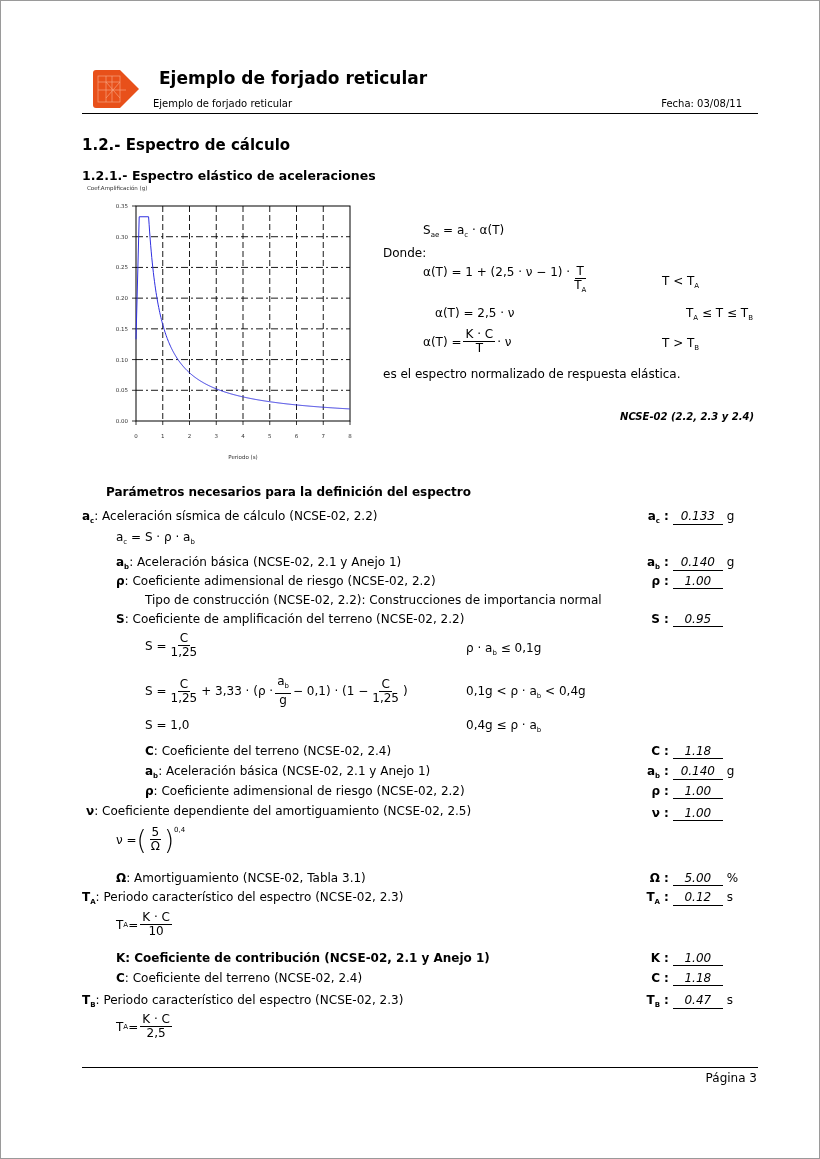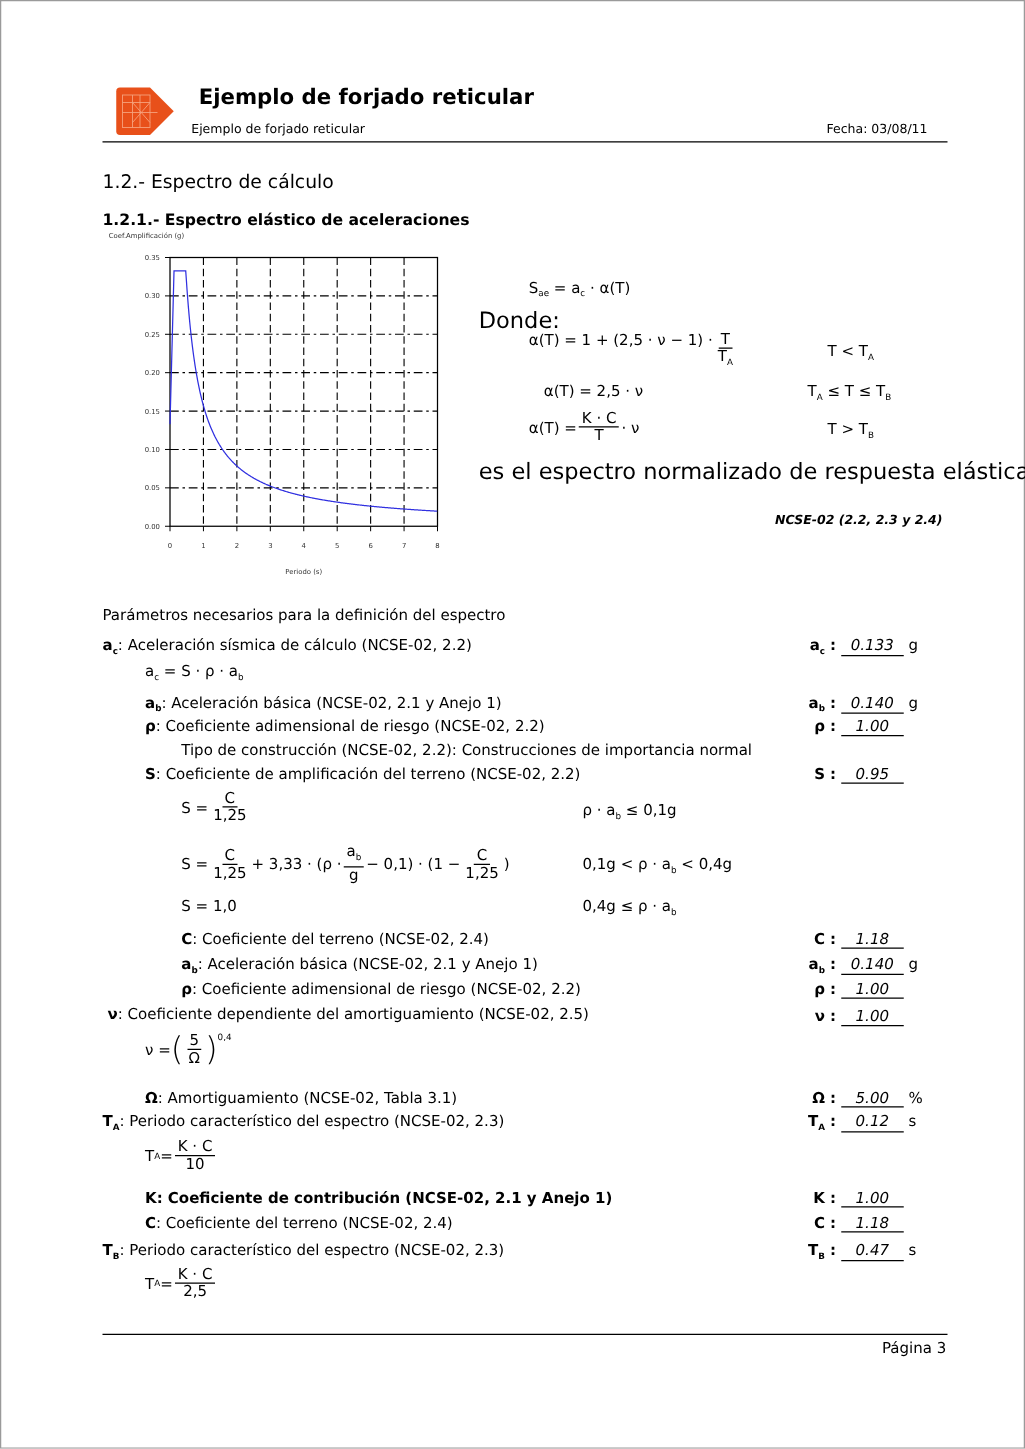--- a/index.html
+++ b/index.html
@@ -10,35 +10,35 @@
 
   
   .logo { position: absolute; left: 92px; top: 68px; width: 50px; height: 42px; }
   .doc-title { left: 159px; top: 68px; font-size: 17px; font-weight: bold; }
   .doc-subtitle { left: 153px; top: 98px; font-size: 10px; }
   .doc-date { right: 78px; top: 98px; font-size: 10px; }
   .hrule-top { position: absolute; left: 82px; top: 113px; width: 676px; height: 1px; background: #000; }
   .hrule-bottom { position: absolute; left: 82px; top: 1067px; width: 676px; height: 1px; background: #000; }
   .page-num { right: 63px; top: 1071px; font-size: 12px; }
 
-  h1.sec { position: absolute; left: 82px; top: 136px; margin: 0; font-size: 15px; font-weight: normal; }
+  h1.sec { position: absolute; left: 82px; top: 136px; margin: 0; font-size: 15px; font-weight: bold; }
   h2.subsec { position: absolute; left: 82px; top: 168px; margin: 0; font-size: 12.5px; font-weight: bold; }
 
   
   .chart-svg { position: absolute; left: 85px; top: 180px; }
   .chart-svg text { font-family: "DejaVu Sans", sans-serif; font-size: 5.5px; fill: #333; }
 
   
   .f { font-family: "DejaVu Sans", sans-serif; font-size: 12px; }
   .sub { font-size: 7px; vertical-align: -3px; }
   .frac { display: inline-flex; flex-direction: column; align-items: center; vertical-align: middle; margin: 0 2px; }
   .frac .num { padding: 0 2px; border-bottom: 1px solid #000; line-height: 13px; }
   .frac .den { padding: 0 2px; line-height: 13px; }
-  .txt12 { font-size: 18px; }
-  .bold { font-weight: normal; }
+  .txt12 { font-size: 12px; }
+  .bold { font-weight: bold; margin-left: 24px; }
 
   
   .row-label { font-size: 12px; }
   .row-sym { font-size: 12px; font-weight: bold; text-align: right; width: 40px; }
   .row-colon { font-size: 12px; font-weight: bold; }
   .row-val { font-size: 12px; font-style: italic; width: 50px; text-align: center; border-bottom: 1px solid #000; line-height: 14px; }
   .row-unit { font-size: 12px; }
 </style>
 </head>
 <body>
@@ -130,21 +130,21 @@
   <span class="frac">
       <span class="num">T</span>
       <span class="den"><span>T</span><span class="sub">A</span></span>
     </span>
 </div>
 <div class="abs f" style="left:662px; top:274px;">
   <span>T &lt; T</span><span class="sub">A</span>
 </div>
 
 <div class="abs f" style="left:423px; top:306px;margin-left:12px;">α(T) = 2,5 · ν</div>
-<div class="abs f" style="left:646px; top:306px;">
+<div class="abs f" style="left:686px; top:306px;">
   <span>T</span><span class="sub">A</span><span> ≤ T ≤ T</span><span class="sub">B</span>
 </div>
 
 <div class="abs f" style="left:423px; top:328px; display:flex; align-items:center;">
   <span>α(T) = </span>
   <span class="frac">
       <span class="num">K · C</span>
       <span class="den">T</span>
     </span>
   <span> · ν</span>

